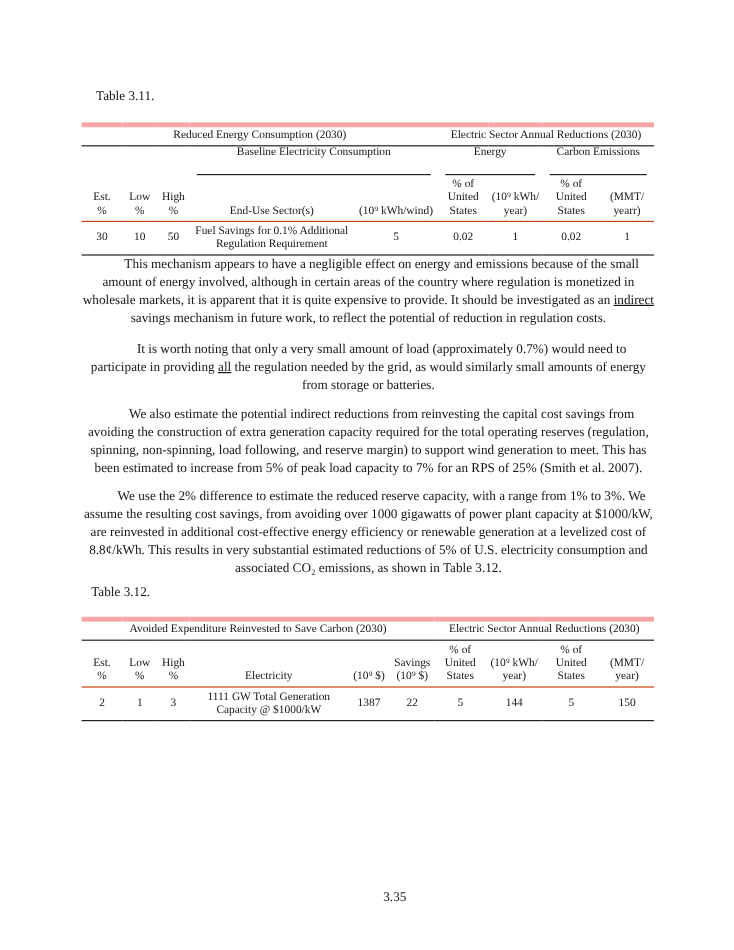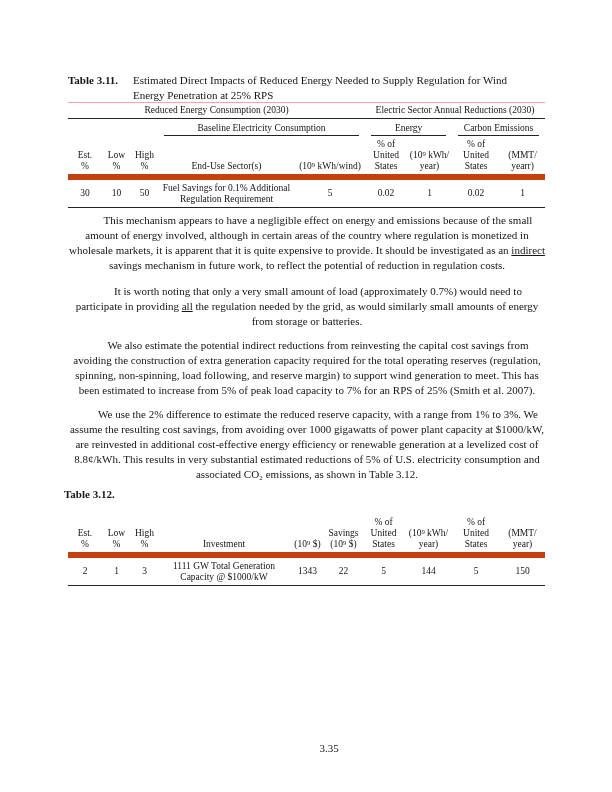--- a/index.html
+++ b/index.html
@@ -9,39 +9,39 @@
     background: #ffffff;
     font-family: "Liberation Serif", "DejaVu Serif", serif;
     color: #151515;
     margin: 0 auto;
     overflow: hidden;
   }
   .abs { position: absolute; }
 
   
   .caption { display: flex; font-size: 11px; line-height: 14.5px; }
-  .caption .lbl { font-weight: bold; width: 65px; flex: none; }
+  .caption .lbl { font-weight: normal; width: 65px; flex: none; margin-left: 12px; }
   .caption .txt { white-space: pre-line; flex: 1; }
 
   
   table.doc-table {
     border-collapse: collapse; table-layout: fixed;
     width: 477px; font-size: 9.5px; line-height: 11px;
   }
   table.doc-table td { padding: 0; text-align: center; }
   tr.group td {
-    border-top: 1px solid #fca5a5; border-bottom: 1px solid #222;
+    border-top: 4px solid #fca5a5; border-bottom: 1px solid #222;
     height: 15px; vertical-align: middle;
   }
   tr.subgroup td { height: 17px; vertical-align: bottom; }
   tr.subgroup td .ul {
-    border-bottom: 1px solid #222; margin: 0 6px; padding-bottom: 1px;
+    border-bottom: 1px solid #222; margin: 0 6px; padding-bottom: 12px;
   }
   tr.cols td {
-    border-bottom: 6px solid #c2410c; vertical-align: bottom;
+    border-bottom: 1px solid #c2410c; vertical-align: bottom;
     padding: 2px 1px 2px; white-space: pre-line; height: 34px;
   }
   tr.data td {
     border-bottom: 1px solid #222; height: 27px; vertical-align: middle;
   }
   td.cell-left { text-align: left; padding-left: 2px; padding-right: 2px; }
 
   
   .para {
     position: absolute; left: 68px; width: 478px;
@@ -55,22 +55,20 @@
     text-align: center; font-size: 11px;
   }
 </style>
 </head>
 <body>
 
 <div class="page">
 
   <div class="caption abs" style="top:73px; left:68px; width:478px;">
     <span class="lbl">Table 3.11.</span>
-    <span class="txt">Estimated Direct Impacts of Reduced Energy Needed to Supply Regulation for Wind
-Energy Penetration at 25% RPS</span>
   </div>
 
   <table class="doc-table abs" style="top:102px; left:68px;">
     <colgroup>
       <col style="width:34px">
         <col style="width:29px">
         <col style="width:27px">
       <col style="width:137px">
         <col style="width:70px">
         <col style="width:42px">
@@ -148,48 +146,52 @@
         <col style="width:27px">
       <col style="width:132px">
         <col style="width:35px">
         <col style="width:37px">
       <col style="width:43px">
         <col style="width:47px">
         <col style="width:48px">
         <col style="width:45px">
     </colgroup>
     <tbody>
+        <tr class="group">
+      <td colspan="6">Avoided Expenditure Reinvested to Save Carbon (2030)</td>
+      <td colspan="4">Electric Sector Annual Reductions (2030)</td>
+    </tr>
     <tr class="cols">
       <td>Est.
 %</td>
       <td>Low
 %</td>
       <td>High
 %</td>
-      <td>Investment</td>
+      <td>Electricity</td>
       <td>(10⁹ $)</td>
       <td>Savings
 (10⁹ $)</td>
       <td>% of
 United
 States</td>
       <td>(10⁹ kWh/
 year)</td>
       <td>% of
 United
 States</td>
       <td>(MMT/
 year)</td>
     </tr>
     <tr class="data">
       <td>2</td>
       <td>1</td>
       <td>3</td>
       <td class="cell-left">1111 GW Total Generation Capacity @ $1000/kW</td>
-      <td>1343</td>
+      <td>1387</td>
       <td>22</td>
       <td>5</td>
       <td>144</td>
       <td>5</td>
       <td>150</td>
     </tr>
   </tbody>
     </table>
 
   <div class="page-number" style="top:742px;padding-left:23px;">3.35</div>

